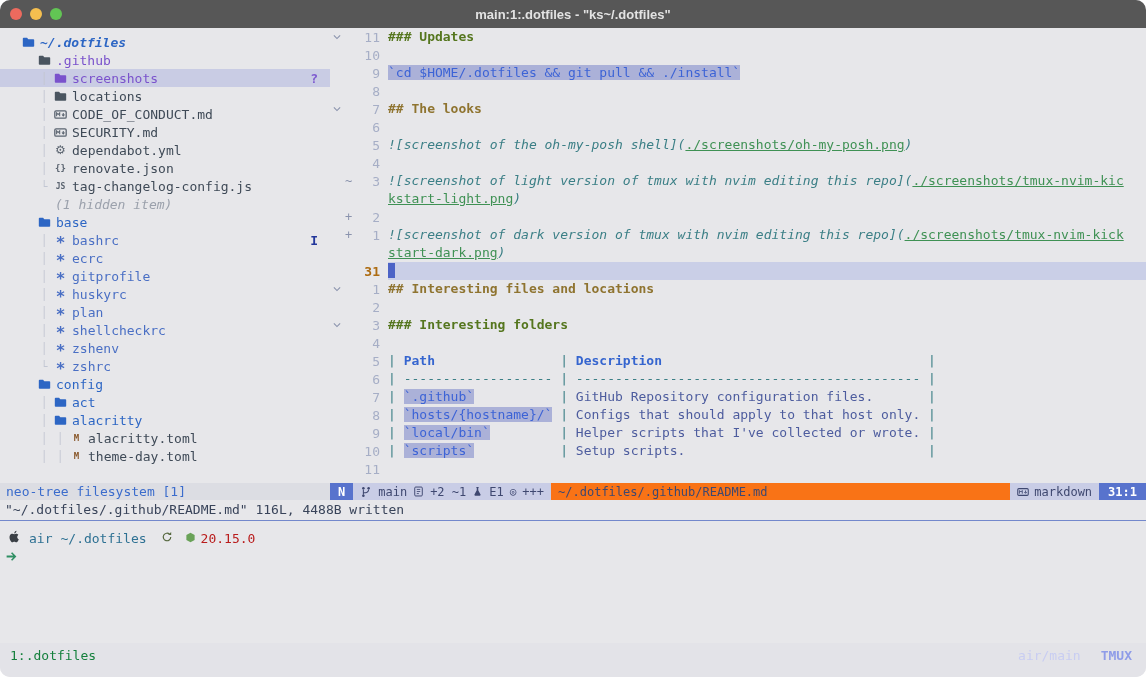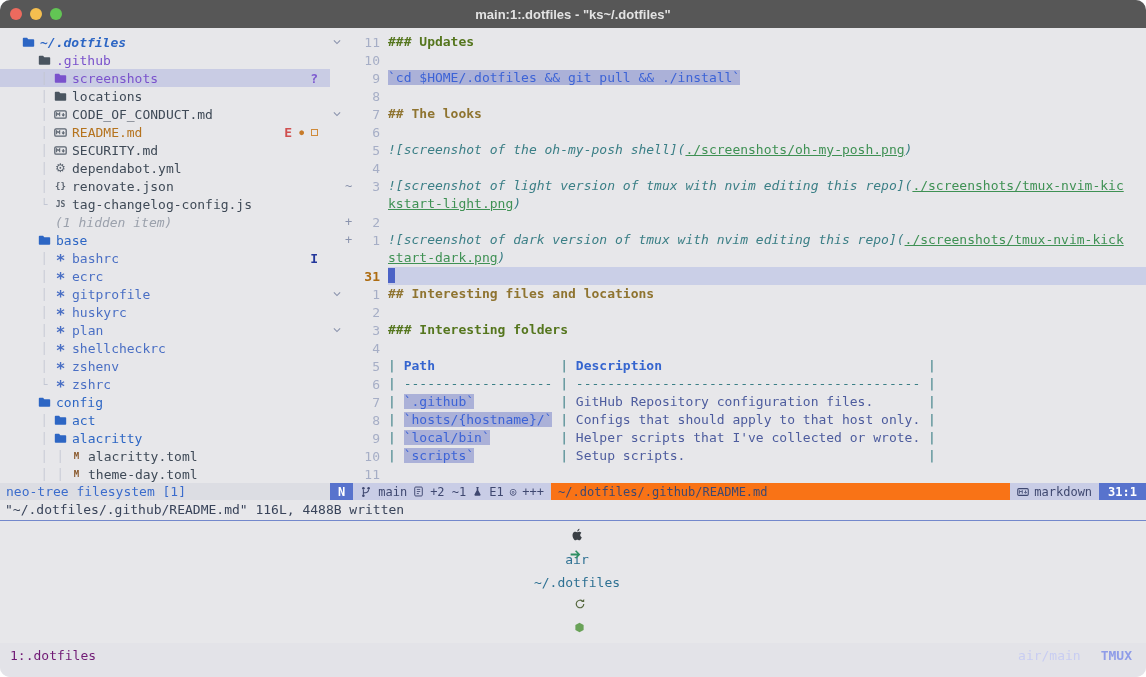--- a/index.html
+++ b/index.html
@@ -7,21 +7,21 @@
   .window{position:relative;width:1146px;height:677px;background:#e7e7ea;border-radius:10px;overflow:hidden;
           font-family:"DejaVu Sans Mono","Liberation Mono",monospace;}
   
   .titlebar{position:absolute;top:0;left:0;right:0;height:28px;background:#575757;display:flex;align-items:center;}
   .lights{display:flex;gap:8px;margin-left:10px;}
   .light{width:12px;height:12px;border-radius:50%;}
   .title{position:absolute;left:0;right:0;text-align:center;color:#e3e3e3;font-family:"Liberation Sans","DejaVu Sans",sans-serif;
          font-size:13px;font-weight:bold;}
   
   .tree{position:absolute;top:28px;left:0;width:330px;height:455px;padding-top:5px;font-size:13px;overflow:hidden;}
-  .editor{position:absolute;top:28px;left:330px;right:0;height:455px;padding-top:5px;font-size:13px;overflow:hidden;}
+  .editor{position:absolute;top:28px;left:330px;right:0;height:455px;font-size:13px;overflow:hidden;}
   
   .srow{height:18px;display:flex;align-items:center;padding-left:20px;}
   .srow.sel{background:#c9cce4;}
   .gcell{width:16px;flex:0 0 16px;color:#c2c6d3;font-size:11px;text-align:center;}
   .ticon{width:17px;flex:0 0 17px;display:flex;align-items:center;justify-content:center;font-weight:bold;}
   .ticon .txtic{font-size:9px;}
   .tlabel{margin-left:3px;white-space:pre;}
   .st-root{color:#2d66c4;font-weight:bold;font-style:italic;}
   .st-purple{color:#7a52cc;}
   .st-plain{color:#3f4a57;}
@@ -57,27 +57,27 @@
   .seg.mode{background:#5873cd;color:#ffffff;font-weight:bold;padding:0 8px;}
   .seg.info{gap:6px;}
   .seg.file{flex:1;background:#f97316;text-align:right;}
   .seg.pos{background:#5873cd;color:#ffffff;font-weight:bold;padding:0 9px;}
   .circ{font-size:11px;}
   
   .cmdline{position:absolute;top:500px;left:0;right:0;height:18px;display:flex;align-items:center;padding-left:5px;
            font-size:13px;color:#39445a;}
   .pane-divider{position:absolute;top:520px;left:0;right:0;height:1px;background:#7388cc;}
   .shell{position:absolute;top:528px;left:0;right:0;}
-  .pline{height:20px;display:flex;align-items:center;padding-left:8px;font-size:13px;gap:8px;flex-direction:column;}
+  .pline{height:20px;display:flex;align-items:center;padding-left:8px;font-size:13px;gap:8px;}
   .phost,.ppath{color:#2e7193;}
   .pver{color:#b91c1c;margin-left:-3px;}
   
   .tmuxbar{position:absolute;left:0;right:0;bottom:0;height:34px;background:#e3e3e8;display:flex;align-items:flex-start;
            padding:5px 14px 0 10px;font-size:13px;}
-  .tmux-left{color:#701a75;}
+  .tmux-left{color:#15803d;}
   .tmux-right{margin-left:auto;display:flex;gap:20px;}
   .tmux-session{color:#c8cdf2;}
   .tmux-label{color:#8f9ce8;font-weight:bold;}
 </style>
 </head>
 <body>
 
 <div class="window">
 
   <div class="titlebar">
@@ -133,36 +133,20 @@
       <div class="srow">
         <span class="gcell"></span>
         <span class="gcell">│</span>
         <span class="ticon" style="color: rgb(91, 100, 112);">
           <svg viewBox="0 0 16 16" width="13" height="13">
             <rect x="1" y="3.5" width="14" height="9" rx="1.5" fill="none" stroke="currentColor" stroke-width="1.6"></rect>
             <path d="M3.2 10.2V6l1.9 2 1.9-2v4.2M11.4 6v3M9.8 8l1.6 1.8L13 8" fill="none" stroke="currentColor" stroke-width="1.3"></path>
           </svg>
         </span>
         <span class="tlabel st-plain">CODE_OF_CONDUCT.md</span>
-      </div>
-      <div class="srow">
-        <span class="gcell"></span>
-        <span class="gcell">│</span>
-        <span class="ticon" style="color: rgb(91, 100, 112);">
-          <svg viewBox="0 0 16 16" width="13" height="13">
-            <rect x="1" y="3.5" width="14" height="9" rx="1.5" fill="none" stroke="currentColor" stroke-width="1.6"></rect>
-            <path d="M3.2 10.2V6l1.9 2 1.9-2v4.2M11.4 6v3M9.8 8l1.6 1.8L13 8" fill="none" stroke="currentColor" stroke-width="1.3"></path>
-          </svg>
-        </span>
-        <span class="tlabel st-orange">README.md</span>
-        <span class="tbadges">
-          <span style="color: rgb(208, 79, 79);">E</span>
-          <span style="color: rgb(199, 123, 42); font-size: 8px;">●</span>
-          <span class="bsquare" style="border-color: rgb(207, 138, 58);"></span>
-        </span>
       </div>
       <div class="srow">
         <span class="gcell"></span>
         <span class="gcell">│</span>
         <span class="ticon" style="color: rgb(91, 100, 112);">
           <svg viewBox="0 0 16 16" width="13" height="13">
             <rect x="1" y="3.5" width="14" height="9" rx="1.5" fill="none" stroke="currentColor" stroke-width="1.6"></rect>
             <path d="M3.2 10.2V6l1.9 2 1.9-2v4.2M11.4 6v3M9.8 8l1.6 1.8L13 8" fill="none" stroke="currentColor" stroke-width="1.3"></path>
           </svg>
         </span>

